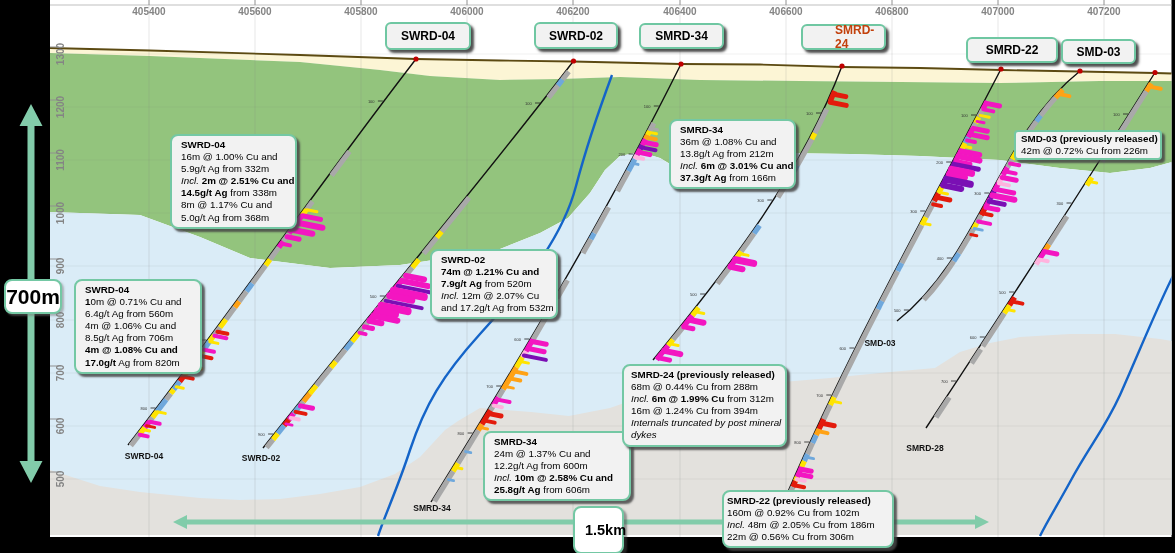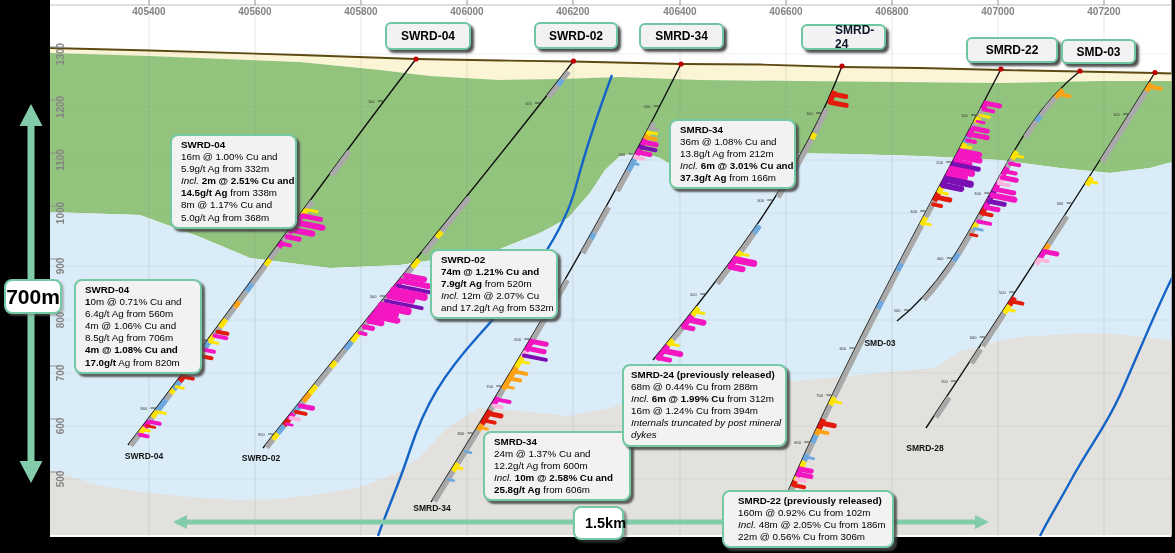--- a/index.html
+++ b/index.html
@@ -464,41 +464,45 @@
       <div><i>Incl.</i> 12m @ 2.07% Cu</div>
       <div>and 17.2g/t Ag from 532m</div>
     </div>
     <div style="position:absolute;left:669px;top:119px;width:127px;box-sizing:border-box;background:#f2f2f2;border:2px solid #74c8a4;border-radius:8px;white-space:nowrap;box-shadow:3px 3px 2px rgba(70,70,70,0.85);padding:3px 6px 3px 9px;font-size:9.8px;line-height:12.1px;color:#000;">
       <div><b>SMRD-34</b></div>
       <div>36m @ 1.08% Cu and</div>
       <div>13.8g/t Ag from 212m</div>
       <div><i>Incl.</i> <b>6m @ 3.01% Cu and</b></div>
       <div><b>37.3g/t Ag</b> from 166m</div>
     </div>
+    <div style="position:absolute;left:1014px;top:130px;width:148px;box-sizing:border-box;background:#f2f2f2;border:2px solid #74c8a4;border-radius:4px;white-space:nowrap;box-shadow:3px 3px 2px rgba(70,70,70,0.85);padding:1px 3px 1px 5px;font-size:9.8px;line-height:12.1px;color:#000;">
+      <div><b>SMD-03 (previously released)</b></div>
+      <div>42m @ 0.72% Cu from 226m</div>
+    </div>
     <div style="position:absolute;left:483px;top:431px;width:148px;box-sizing:border-box;background:#f2f2f2;border:2px solid #74c8a4;border-radius:8px;white-space:nowrap;box-shadow:3px 3px 2px rgba(70,70,70,0.85);padding:3px 6px 3px 9px;font-size:9.8px;line-height:12.1px;color:#000;">
       <div><b>SMRD-34</b></div>
       <div>24m @ 1.37% Cu and</div>
       <div>12.2g/t Ag from 600m</div>
       <div><i>Incl.</i> <b>10m @ 2.58% Cu and</b></div>
       <div><b>25.8g/t Ag</b> from 606m</div>
     </div>
     <div style="position:absolute;left:622px;top:364px;width:165px;box-sizing:border-box;background:#f2f2f2;border:2px solid #74c8a4;border-radius:8px;white-space:nowrap;box-shadow:3px 3px 2px rgba(70,70,70,0.85);padding:3px 4px 3px 7px;font-size:9.8px;line-height:12.1px;color:#000;">
       <div><b>SMRD-24 (previously released)</b></div>
       <div>68m @ 0.44% Cu from 288m</div>
       <div><i>Incl.</i> <b>6m @ 1.99% Cu</b> from 312m</div>
       <div>16m @ 1.24% Cu from 394m</div>
       <div><i>Internals truncated by post mineral</i></div>
       <div><i>dykes</i></div>
     </div>
-    <div style="position:absolute;left:722px;top:490px;width:172px;box-sizing:border-box;background:#f2f2f2;border:2px solid #74c8a4;border-radius:8px;white-space:nowrap;box-shadow:3px 3px 2px rgba(70,70,70,0.85);padding:3px 4px 3px 14px;font-size:9.8px;line-height:12.1px;color:#000;">
+    <div style="position:absolute;left:722px;top:490px;width:172px;box-sizing:border-box;background:#f2f2f2;border:2px solid #74c8a4;border-radius:8px;white-space:nowrap;box-shadow:3px 3px 2px rgba(70,70,70,0.85);padding:3px 4px 3px 3px;font-size:9.8px;line-height:12.1px;color:#000;">
       <div><b>SMRD-22 (previously released)</b></div>
       <div>160m @ 0.92% Cu from 102m</div>
       <div><i>Incl.</i> 48m @ 2.05% Cu from 186m</div>
       <div>22m @ 0.56% Cu from 306m</div>
     </div>
     <div style="position:absolute;left:385px;top:22px;width:86px;height:28px;box-sizing:border-box;background:#f2f2f2;border:2.5px solid #6fc7a2;border-radius:6px;box-shadow:3px 3px 2.5px rgba(60,60,60,0.9);font-size:12px;font-weight:bold;color:#000;display:flex;align-items:center;justify-content:center;">SWRD-04</div>
     <div style="position:absolute;left:534px;top:22px;width:84px;height:27px;box-sizing:border-box;background:#f2f2f2;border:2.5px solid #6fc7a2;border-radius:6px;box-shadow:3px 3px 2.5px rgba(60,60,60,0.9);font-size:12px;font-weight:bold;color:#000;display:flex;align-items:center;justify-content:center;">SWRD-02</div>
     <div style="position:absolute;left:639px;top:23px;width:85px;height:26px;box-sizing:border-box;background:#f2f2f2;border:2.5px solid #6fc7a2;border-radius:6px;box-shadow:3px 3px 2.5px rgba(60,60,60,0.9);font-size:12px;font-weight:bold;color:#000;display:flex;align-items:center;justify-content:center;">SMRD-34</div>
-    <div style="position:absolute;left:801px;top:24px;width:85px;height:26px;box-sizing:border-box;background:#f2f2f2;border:2.5px solid #6fc7a2;border-radius:6px;box-shadow:3px 3px 2.5px rgba(60,60,60,0.9);font-size:12px;font-weight:bold;color:#0f172a;display:flex;align-items:center;justify-content:center;padding-left:32px;">SMRD-24</div>
+    <div style="position:absolute;left:801px;top:24px;width:85px;height:26px;box-sizing:border-box;background:#f2f2f2;border:2.5px solid #6fc7a2;border-radius:6px;box-shadow:3px 3px 2.5px rgba(60,60,60,0.9);font-size:12px;font-weight:bold;color:#c2410c;display:flex;align-items:center;justify-content:center;padding-left:32px;">SMRD-24</div>
     <div style="position:absolute;left:966px;top:37px;width:92px;height:26px;box-sizing:border-box;background:#f2f2f2;border:2.5px solid #6fc7a2;border-radius:6px;box-shadow:3px 3px 2.5px rgba(60,60,60,0.9);font-size:12px;font-weight:bold;color:#000;display:flex;align-items:center;justify-content:center;">SMRD-22</div>
     <div style="position:absolute;left:1061px;top:39px;width:75px;height:25px;box-sizing:border-box;background:#f2f2f2;border:2.5px solid #6fc7a2;border-radius:6px;box-shadow:3px 3px 2.5px rgba(60,60,60,0.9);font-size:12px;font-weight:bold;color:#000;display:flex;align-items:center;justify-content:center;">SMD-03</div>
     <div style="position:absolute;left:4px;top:279px;width:58px;height:35px;box-sizing:border-box;background:#fff;border:2.5px solid #74c8a4;border-radius:8px;box-shadow:2px 2px 2px rgba(120,120,120,0.5);font-size:21px;font-weight:bold;color:#000;display:flex;align-items:center;justify-content:center;">700m</div>
-    <div style="position:absolute;left:573px;top:506px;width:51px;height:34px;box-sizing:border-box;background:#fff;border:2.5px solid #74c8a4;border-radius:8px;box-shadow:3px 3px 2px rgba(70,70,70,0.5);font-size:14.5px;font-weight:bold;color:#000;display:flex;align-items:center;justify-content:center;padding-left:14px;">1.5km</div>
+    <div style="position:absolute;left:573px;top:506px;width:51px;height:48px;box-sizing:border-box;background:#fff;border:2.5px solid #74c8a4;border-radius:8px;box-shadow:3px 3px 2px rgba(70,70,70,0.5);font-size:14.5px;font-weight:bold;color:#000;display:flex;align-items:center;justify-content:center;padding-left:14px;">1.5km</div>
 </div>
 </body></html>

